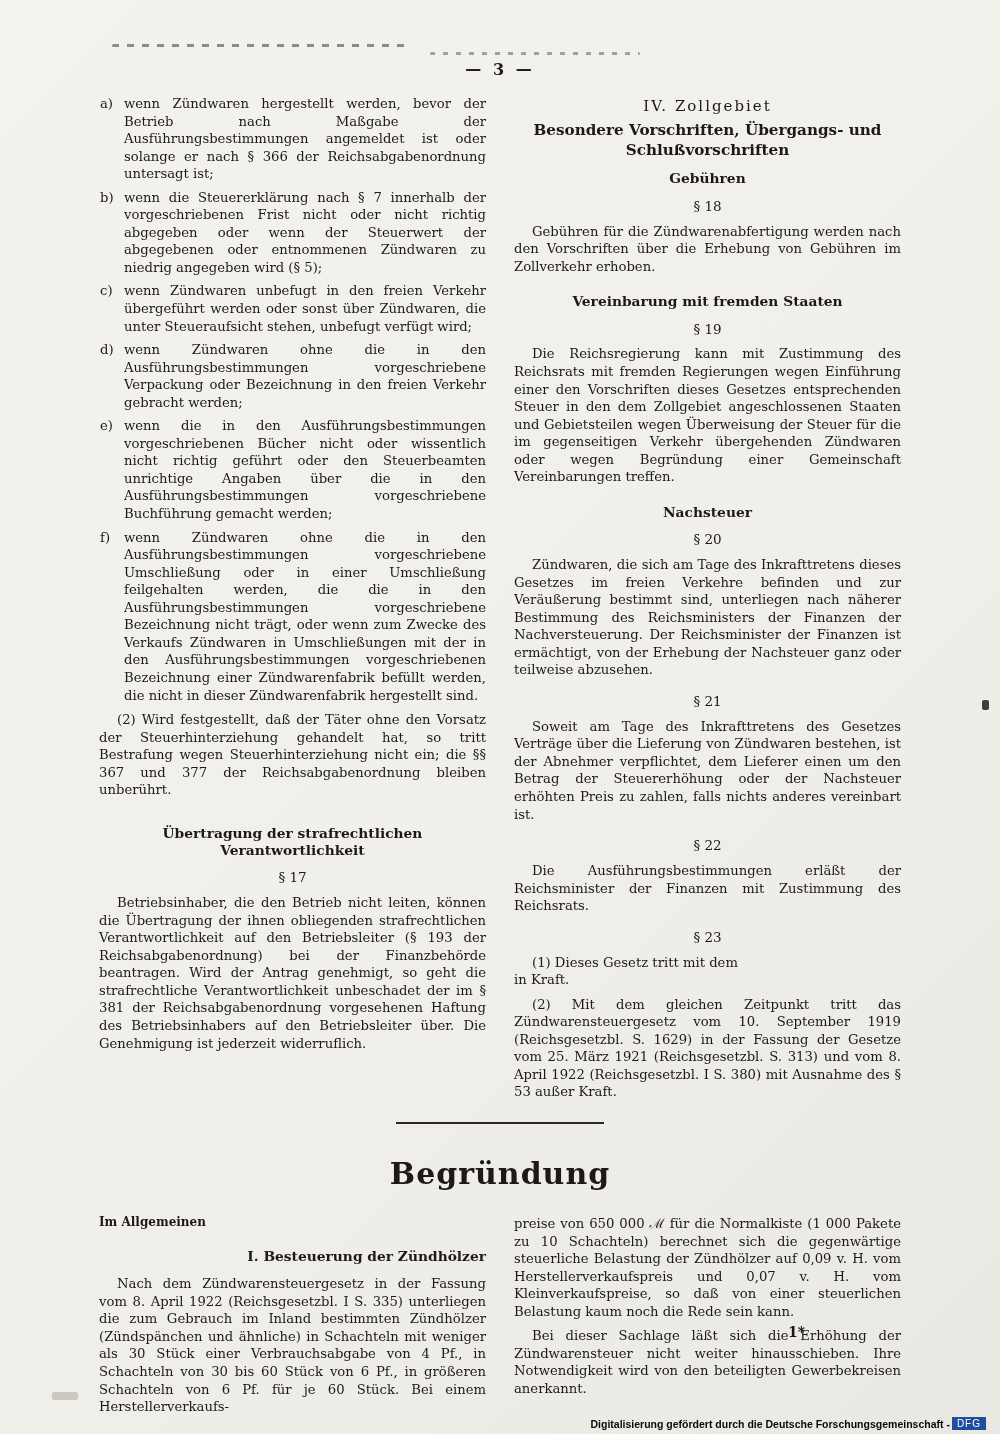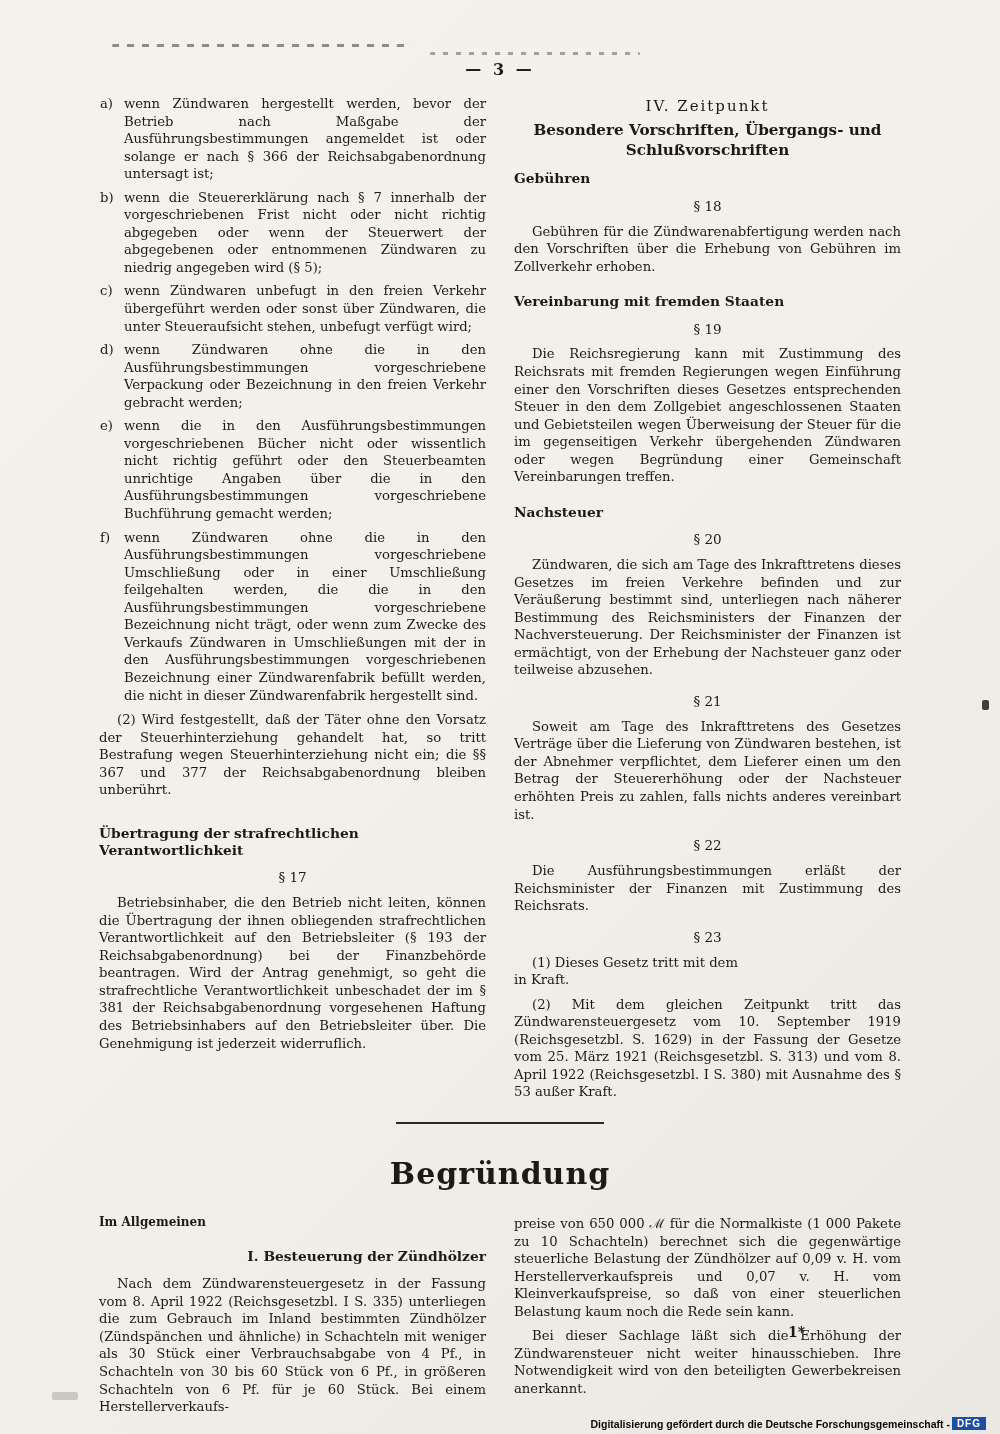--- a/index.html
+++ b/index.html
@@ -27,21 +27,21 @@
   .cols{display:flex;gap:28px;}
   .cols.top{min-height:902px;}
   .col{width:387px;font-size:13.2px;line-height:1.33;text-align:justify;}
   
   .l-item{display:flex;margin:0 0 6px 0;}
   .l-label{width:24px;flex-shrink:0;padding-left:1px;}
   .l-text{flex:1;text-align:justify;}
   p.para{margin:7px 0;text-indent:18px;}
   p.para.noindent{text-indent:0;}
   .center-head{
-    text-align:left;font-weight:bold;font-size:13.8px;
+    text-align:center;font-weight:bold;font-size:13.8px;
     margin:18px 0 4px;line-height:1.25;text-indent:0;
   }
   .sec-num{text-align:center;font-size:13.5px;margin:10px 0 5px;text-indent:0;}
   .chapter{
     text-align:center;font-size:15px;letter-spacing:2px;margin:2px 0 4px;text-indent:0;
   }
   .chapter-title{
     text-align:center;font-weight:bold;font-size:15.2px;line-height:1.3;
     margin:2px 0 10px;text-indent:0;
   }
@@ -60,21 +60,21 @@
     font-size:14px;font-weight:bold;
   }
   .dfg-footer{
     position:absolute;right:14px;bottom:4px;
     display:flex;align-items:center;gap:2px;
     font-family:"Liberation Sans","DejaVu Sans",sans-serif;
     font-size:10.5px;font-weight:bold;color:#0a0a0a;
   }
   .dfg-logo{
     display:inline-block;background:#1d4f9e;color:#ffffff;
-    padding:1px 5px;font-size:10px;font-weight:bold;letter-spacing:1px;
+    padding:1px 5px;font-size:10px;font-weight:normal;letter-spacing:1px;
   }
   
   .artifact{position:absolute;background:rgba(40,38,34,0.45);border-radius:2px;}
   .artifact.a1{left:112px;top:44px;width:300px;height:3px;
     background:repeating-linear-gradient(90deg,rgba(40,38,34,.5) 0 7px,transparent 7px 15px);}
   .artifact.a2{left:430px;top:52px;width:210px;height:3px;
     background:repeating-linear-gradient(90deg,rgba(40,38,34,.4) 0 5px,transparent 5px 13px);}
   .artifact.a3{left:982px;top:700px;width:7px;height:10px;background:rgba(20,18,16,.8);}
   .artifact.a4{left:52px;top:1392px;width:26px;height:8px;background:rgba(90,86,80,.25);}
 </style>
@@ -121,21 +121,21 @@
         </div>
 
         <p class="para">(2) Wird festgestellt, daß der Täter ohne den Vorsatz der Steuerhinterziehung gehandelt hat, so tritt Bestrafung wegen Steuerhinterziehung nicht ein; die §§ 367 und 377 der Reichsabgabenordnung bleiben unberührt.</p>
 
         <div class="center-head" style="margin-top:26px;">Übertragung der strafrechtlichen Verantwortlichkeit</div>
         <div class="sec-num">§ 17</div>
         <p class="para">Betriebsinhaber, die den Betrieb nicht leiten, können die Übertragung der ihnen obliegenden strafrechtlichen Verantwortlichkeit auf den Betriebsleiter (§ 193 der Reichsabgabenordnung) bei der Finanzbehörde beantragen. Wird der Antrag genehmigt, so geht die strafrechtliche Verantwortlichkeit unbeschadet der im § 381 der Reichsabgabenordnung vorgesehenen Haftung des Betriebsinhabers auf den Betriebsleiter über. Die Genehmigung ist jederzeit widerruflich.</p>
       </div>
 
       <div class="col">
-        <div class="chapter">IV. Zeitpunkt</div>
+        <div class="chapter">IV. Zollgebiet</div>
         <div class="chapter-title">Besondere Vorschriften, Übergangs- und Schlußvorschriften</div>
 
         <div class="center-head" style="margin-top:6px;">Gebühren</div>
         <div class="sec-num">§ 18</div>
         <p class="para">Gebühren für die Zündwarenabfertigung werden nach den Vorschriften über die Erhebung von Gebühren im Zollverkehr erhoben.</p>
 
         <div class="center-head">Vereinbarung mit fremden Staaten</div>
         <div class="sec-num">§ 19</div>
         <p class="para">Die Reichsregierung kann mit Zustimmung des Reichsrats mit fremden Regierungen wegen Einführung einer den Vorschriften dieses Gesetzes entsprechenden Steuer in den dem Zollgebiet angeschlossenen Staaten und Gebietsteilen wegen Überweisung der Steuer für die im gegenseitigen Verkehr übergehenden Zündwaren oder wegen Begründung einer Gemeinschaft Vereinbarungen treffen.</p>
 

